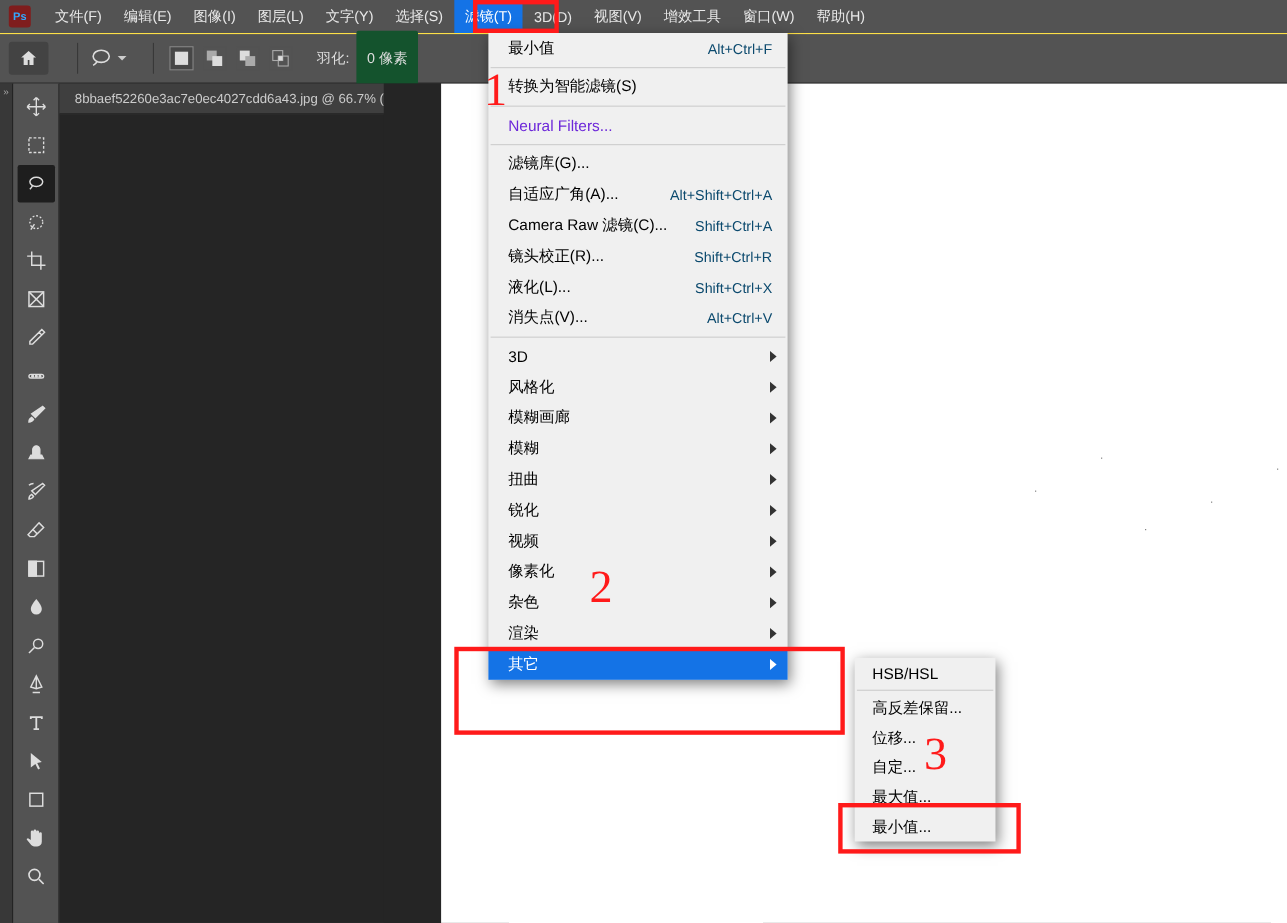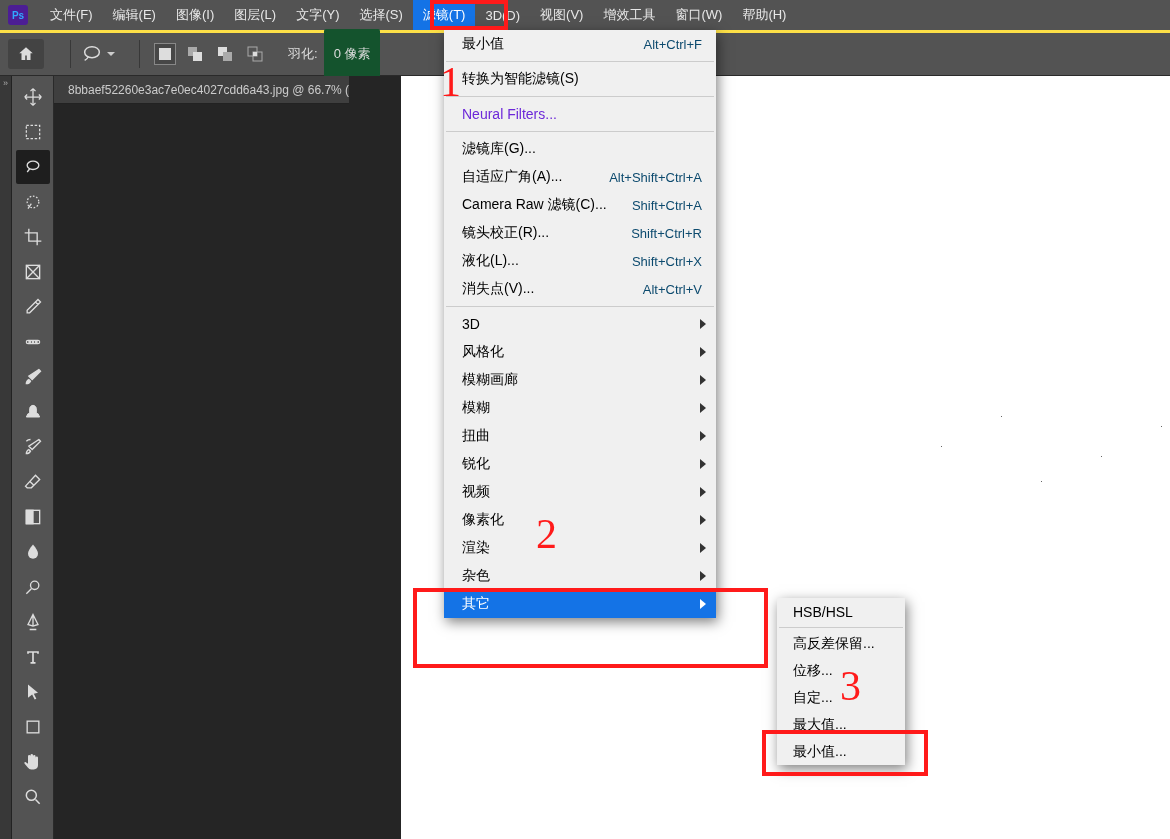--- a/index.html
+++ b/index.html
@@ -1,23 +1,23 @@
 <!DOCTYPE html>
 <html><head>
 <meta charset="utf-8">
 <style>
 * { margin: 0; padding: 0; box-sizing: border-box; font-family: "Microsoft YaHei", Arial, sans-serif; }
 body { background: #323232; width: 1170px; height: 839px; overflow: hidden; position: relative; }
 
 .menubar { height: 30px; background: #535353; display: flex; align-items: center; padding-left: 8px; font-size: 13px; color: #e8e8e8; }
-.ps-logo { width: 20px; height: 20px; background: #4c1d95; color: #31a8ff; font-size: 10px; font-weight: bold; display: flex; align-items: center; justify-content: center; border-radius: 3px; margin-right: 12px; }
+.ps-logo { width: 20px; height: 20px; background: #7f1d1d; color: #31a8ff; font-size: 10px; font-weight: bold; display: flex; align-items: center; justify-content: center; border-radius: 3px; margin-right: 12px; }
 .menu-item { padding: 0 10px; height: 30px; display: flex; align-items: center; cursor: pointer; }
 .menu-item.active { background: #1473e6; color: #fff; }
 
-.optbar { height: 46px; background: #535353; border-top: 3px solid #fde047; border-bottom: 1px solid #2a2a2a; display: flex; align-items: center; padding-left: 8px; color: #ddd; font-size: 13px; }
+.optbar { height: 46px; background: #535353; border-top: 1px solid #fde047; border-bottom: 1px solid #2a2a2a; display: flex; align-items: center; padding-left: 8px; color: #ddd; font-size: 13px; }
 .home-btn { width: 36px; height: 30px; display: flex; align-items: center; justify-content: center; margin-right: 16px; background: #434343; border-radius: 3px; }
 .lasso-ic { width: 22px; height: 22px; margin-right: 4px; position: relative; }
 .lasso-ic svg { width: 100%; height: 100%; }
 .dd-caret { width: 0; height: 0; border-left: 4px solid transparent; border-right: 4px solid transparent; border-top: 4px solid #ccc; margin-right: 14px; }
 .divider { width: 1px; height: 28px; background: #383838; margin: 0 10px; }
 .sel-box { width: 22px; height: 22px; margin: 0 4px; display: flex; align-items: center; justify-content: center; background: #535353; border: 1px solid #535353; }
 .sel-box.sel { border-color: #888; background: #474747; }
 .opt-label { margin-left: 18px; margin-right: 6px; }
 .opt-val { background: #14532d; padding: 16px 10px; border-radius: 2px; }
 
@@ -316,25 +316,25 @@
     </div>
   <div class="drop-row">
       <span>视频</span>
       <span class="sub-caret"></span>
     </div>
   <div class="drop-row">
       <span>像素化</span>
       <span class="sub-caret"></span>
     </div>
   <div class="drop-row">
+      <span>杂色</span>
+      <span class="sub-caret"></span>
+    </div>
+  <div class="drop-row">
       <span>渲染</span>
-      <span class="sub-caret"></span>
-    </div>
-  <div class="drop-row">
-      <span>杂色</span>
       <span class="sub-caret"></span>
     </div>
   <div class="drop-row selected">
       <span>其它</span>
       <span class="sub-caret"></span>
     </div>
 </div>
 
 <div class="submenu">
   <div class="sub-row">HSB/HSL</div>

